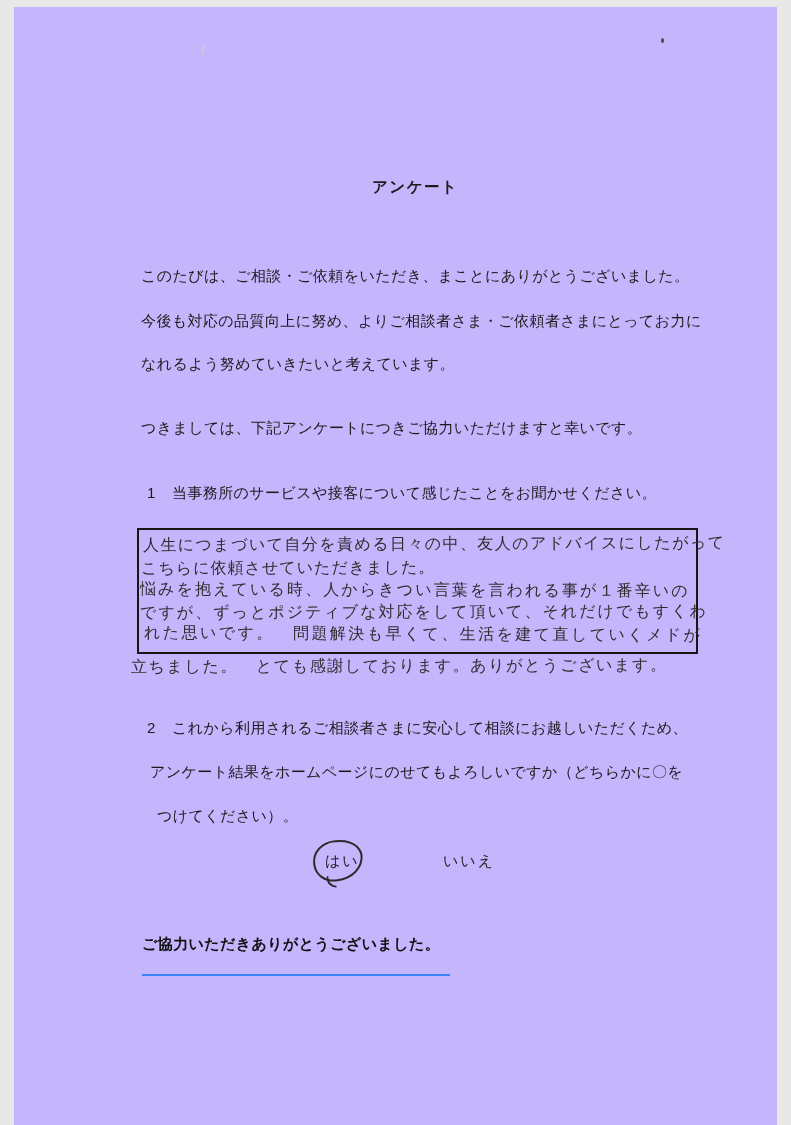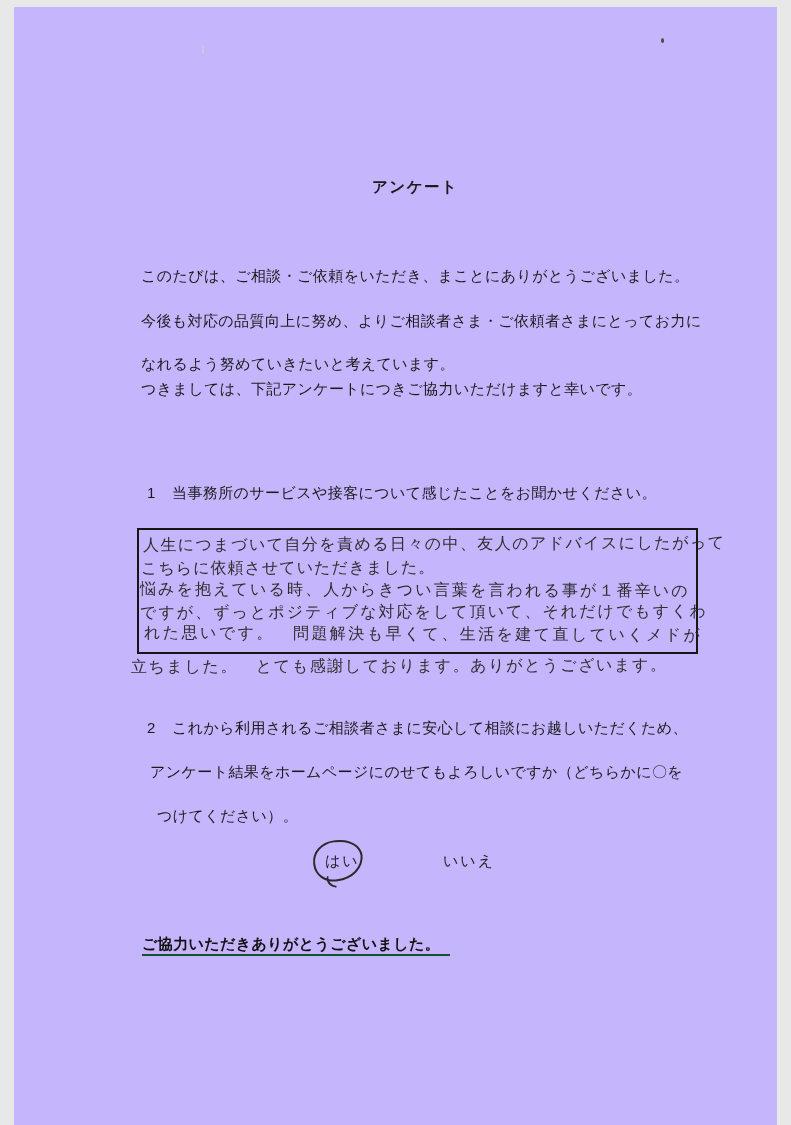--- a/index.html
+++ b/index.html
@@ -78,22 +78,22 @@
     transform: rotate(18deg);
   }
   .footer-note {
     position: absolute;
     left: 128px; top: 928px;
     white-space: nowrap;
     font-size: 15px;
     font-weight: bold;
     letter-spacing: 0.4px;
     color: #111;
-    border-bottom: 2px solid #14532d;
-    padding: 0 10px 0 0;
+    border-bottom: 2px solid #3b82f6;
+    padding: 0 10px 20px 0;
   }
   .artifact { position: absolute; }
   .artifact-1 {
     left: 188px; top: 38px;
     width: 2px; height: 9px;
     background: #cfcfcf; opacity: 0.7;
     transform: rotate(3deg);
   }
   .artifact-2 {
     left: 647px; top: 31px;
@@ -108,21 +108,21 @@
 <div class="page">
 
   <div class="artifact artifact-1"></div>
   <div class="artifact artifact-2"></div>
 
   <div class="printed doc-title" style="left:358px; top:170px;">アンケート</div>
 
   <div class="printed" style="left:127px; top:260px;">このたびは、ご相談・ご依頼をいただき、まことにありがとうございました。</div>
   <div class="printed" style="left:127px; top:305px;">今後も対応の品質向上に努め、よりご相談者さま・ご依頼者さまにとってお力に</div>
   <div class="printed" style="left:127px; top:348px;text-align:right;">なれるよう努めていきたいと考えています。</div>
-  <div class="printed" style="left:127px; top:373px;">つきましては、下記アンケートにつきご協力いただけますと幸いです。</div>
+  <div class="printed" style="left:127px; top:412px;">つきましては、下記アンケートにつきご協力いただけますと幸いです。</div>
 
   <div class="printed q-row" style="left:133px; top:477px;">
     <span class="q-number">1</span>
     <span>当事務所のサービスや接客について感じたことをお聞かせください。</span>
   </div>
 
   <div class="answer-box"></div>
   <div class="hw hw-1" style="left:129px; top:527px;">人生につまづいて自分を責める日々の中、友人のアドバイスにしたがって</div>
   <div class="hw hw-2" style="left:127px; top:551px;">こちらに依頼させていただきました。</div>
   <div class="hw hw-3" style="left:126px; top:573px;">悩みを抱えている時、人からきつい言葉を言われる事が１番辛いの</div>

